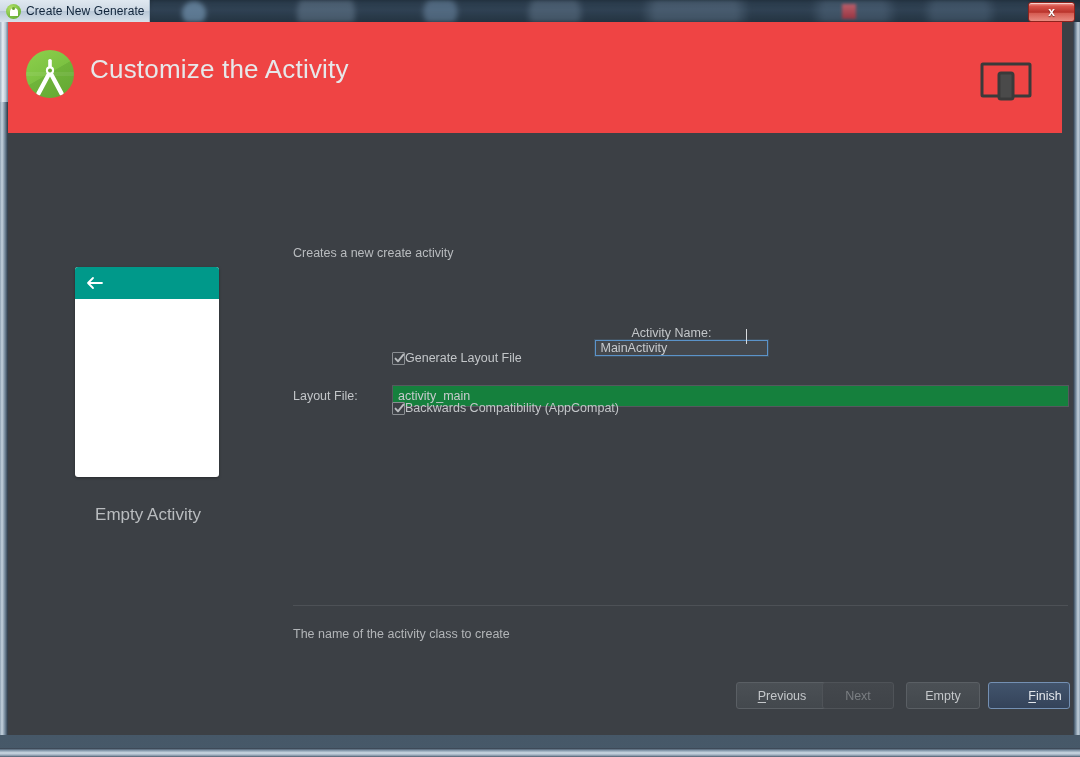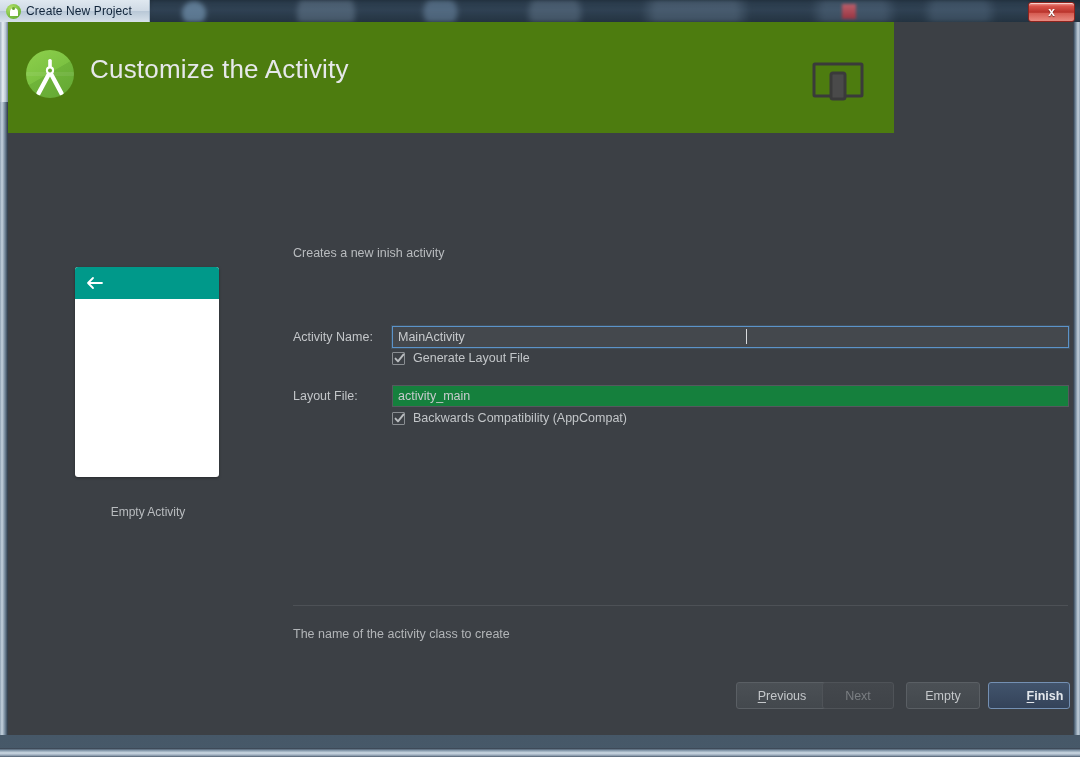--- a/index.html
+++ b/index.html
@@ -155,22 +155,22 @@
     left: 8px; top: 22px;
     width: 1065px; height: 713px;
     background: #3c4045;
     box-sizing: border-box;
     overflow: hidden;
   }
 
   .dlg-header {
     position: absolute;
     left: 0; top: 0;
-    width: 886px; height: 111px;
-    background: #4d7c0f;
+    width: 1054px; height: 111px;
+    background: #ef4444;
     box-sizing: border-box;
   }
   .logo-wrap {
     position: absolute;
     left: 18px; top: 28px;
     width: 52px; height: 52px;
   }
   .logo-circle {
     position: absolute;
     left: 0; top: 0;
@@ -220,21 +220,21 @@
     background: #00998a;
     display: flex;
     align-items: center;
     padding-left: 10px;
     box-sizing: border-box;
   }
   .preview-arrow { width: 18px; height: 14px; }
   .preview-label {
     margin-top: 28px;
     text-align: center;
-    font-size: 12px;
+    font-size: 17px;
     color: #b9bcbf;
   }
 
   
   .form {
     position: absolute;
     left: 285px; top: 0;
     width: 780px;
   }
   .desc {
@@ -245,21 +245,21 @@
     white-space: nowrap;
   }
   .row {
     position: absolute;
     left: 0;
     width: 776px;
     height: 22px;
     display: flex;
     align-items: center;
   }
-  .row-activity { top: 193px; }
+  .row-activity { top: 193px; flex-direction: column; }
   .row-layout   { top: 252px; }
   .f-label {
     width: 99px;
     font-size: 12.5px;
     color: #c3c6c9;
     flex: 0 0 auto;
     text-align: left;
   }
   .f-input {
     flex: 1 1 auto;
@@ -286,24 +286,23 @@
     left: 453px; top: 196px;
     width: 1px; height: 15px;
     background: #d8dbde;
   }
 
   .cbrow {
     position: absolute;
     left: 99px;
     display: flex;
     align-items: center;
-    gap: 8px;
   }
   .cb-generate { top: 218px; }
-  .cb-backward { top: 278px; }
+  .cb-backward { top: 268px; }
   .cbox {
     width: 13px; height: 13px;
     box-sizing: border-box;
     border: 1px solid #8a8e92;
     background: #3c4045;
     position: relative;
     flex: 0 0 auto;
     border-radius: 1px;
   }
   .cbox svg { position: absolute; left: 0; top: -1px; }
@@ -355,21 +354,21 @@
   .btn-disabled {
     background: linear-gradient(180deg,#44484d 0%, #3f4348 100%);
     border: 1px solid #4f5358;
     color: #7a7e82;
     cursor: default;
   }
   .btn-default {
     background: linear-gradient(180deg,#42546c 0%, #34435a 100%);
     border: 1px solid #7490b3;
     color: #e3e7ec;
-    font-weight: bold;
+    font-weight: normal;
     padding-left: 32px;
   }
   .btn-prev   { left: 728px; width: 92px; }
   .btn-next   { left: 814px; width: 72px; }
   .btn-cancel { left: 898px; width: 74px; }
   .btn-finish { left: 980px; width: 82px; }
   .mn { text-decoration: underline; text-underline-offset: 2px; }
 </style>
 </head>
 <body>
@@ -382,21 +381,21 @@
     <div class="win-edge-right"></div>
     <div class="win-edge-bottom"></div>
   </div>
 
   <div class="titlebar">
     <div class="titlebar-ghost"></div>
     <div class="titlebar-hot"></div>
 
     <div class="title-left">
       <div class="title-icon"></div>
-      <span class="title-text">Create New Project</span>
+      <span class="title-text">Create New Generate</span>
     </div>
 
     <div class="btn-close">
       <span>x</span>
     </div>
   </div>
 
   <div class="dialog">
 
     <div class="dlg-header">
@@ -434,21 +433,21 @@
                 <path d="M17 7 H3 M8 2 L3 7 L8 12" fill="none" stroke="#ffffff" stroke-width="1.8" stroke-linecap="round" stroke-linejoin="round"></path>
               </svg>
             </span>
           </div>
         </div>
         <div class="preview-label">Empty Activity</div>
       </div>
 
       <div class="form">
 
-        <div class="desc">Creates a new inish activity</div>
+        <div class="desc">Creates a new create activity</div>
 
         <div class="row row-activity">
           <span class="f-label">Activity Name:</span>
           <input class="f-input focused" type="text" value="MainActivity" style="">
         </div>
         <div class="caret"></div>
 
         <div class="cbrow cb-generate">
           <span class="cbox">
             <svg width="13" height="13" viewBox="0 0 13 13" aria-hidden="true">

